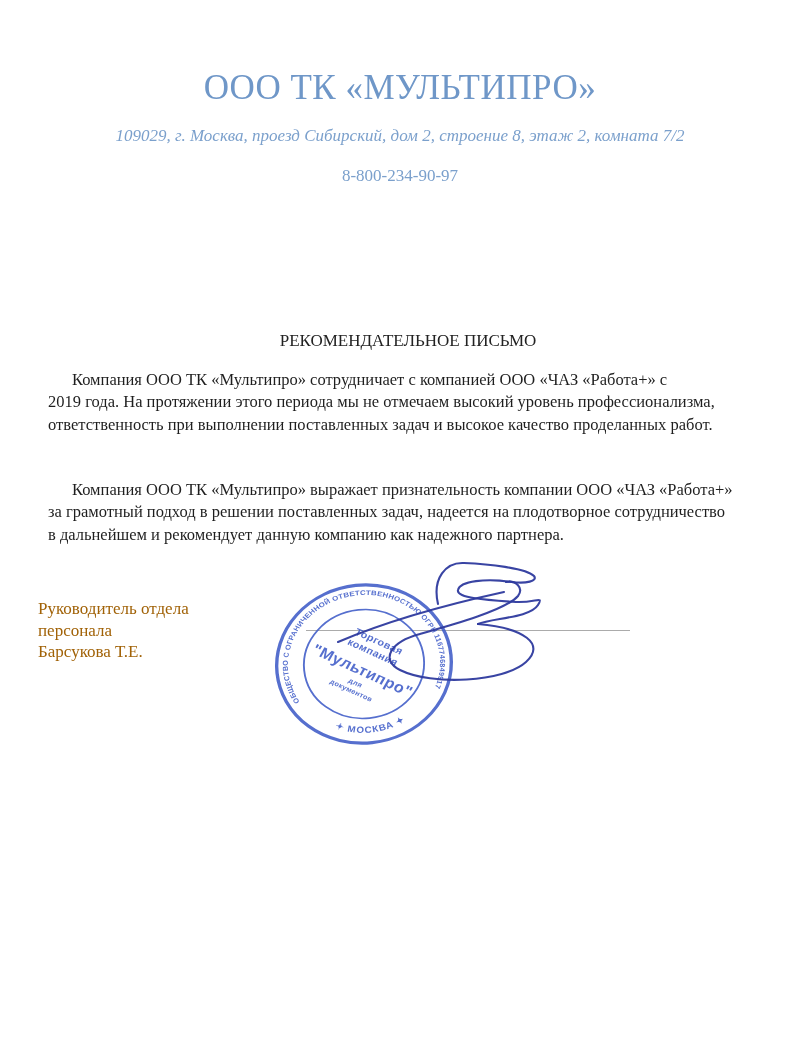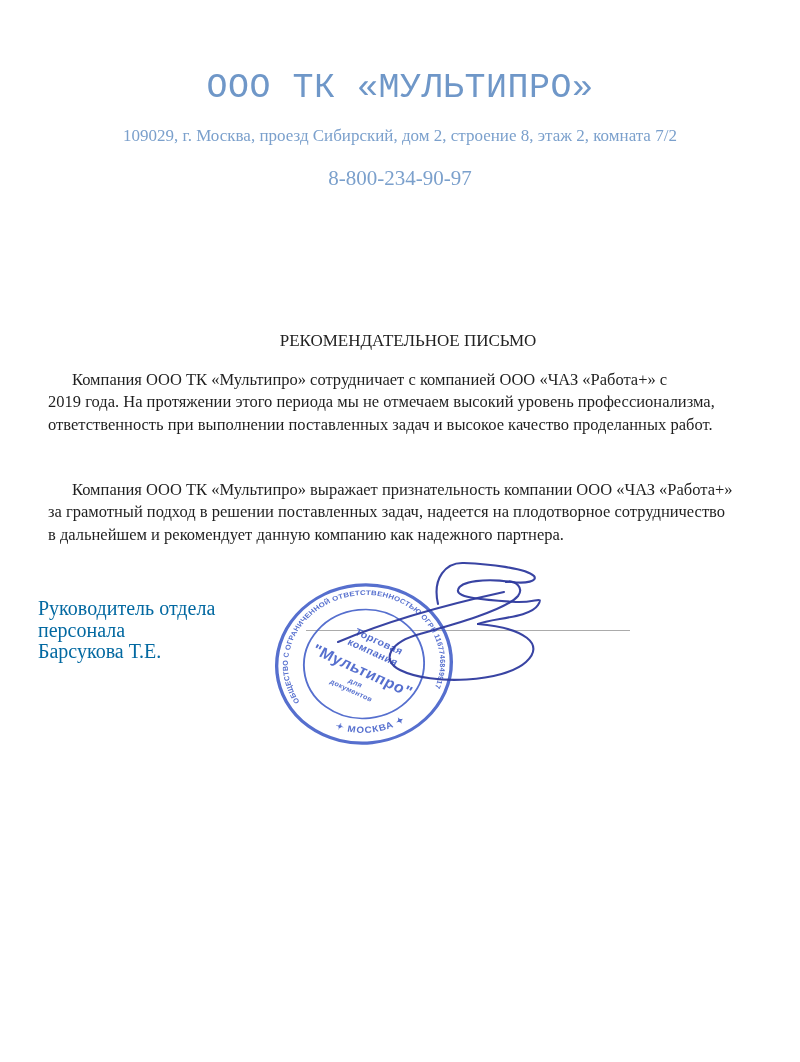--- a/index.html
+++ b/index.html
@@ -12,38 +12,39 @@
     font-family: "Liberation Serif", serif;
     color: #1f1f1f;
   }
 
   
   .company {
     position: absolute;
     top: 68px; left: 0; width: 800px;
     margin: 0;
     text-align: center;
-    font-family: Liberation Mono, monospace;
+    font-family: Liberation Serif, serif;
     font-weight: 400;
     font-size: 35px;
     letter-spacing: 0.5px;
     color: #6f97c8;
   }
   .address {
     position: absolute;
     top: 126px; left: 0; width: 800px;
     text-align: center;
     font-size: 17px;
     color: #7ba0cc;
+    font-style: italic;
   }
   .phone {
     position: absolute;
     top: 166px; left: 0; width: 800px;
     text-align: center;
-    font-size: 21px;
+    font-size: 17px;
     color: #7ba0cc;
   }
 
   
   .letter-title {
     position: absolute;
     top: 323px; left: 0; width: 800px;
     margin: 8px;
     text-align: center;
     font-size: 17px;
@@ -60,24 +61,24 @@
     text-indent: 24px;
     color: #1f1f1f;
   }
   .para1 { top: 359px; }
   .para2 { top: 469px; }
 
   
   .signatory {
     position: absolute;
     left: 38px; top: 598px;
-    font-size: 20px;
+    font-size: 17px;
     line-height: 21.5px;
     white-space: pre;
-    color: #0369a1;
+    color: #a16207;
   }
 
   
   .sig-line {
     position: absolute;
     left: 306px; top: 630px;
     width: 324px; height: 1px;
     background: #8f8f8f;
     opacity: 0.75;
   }

